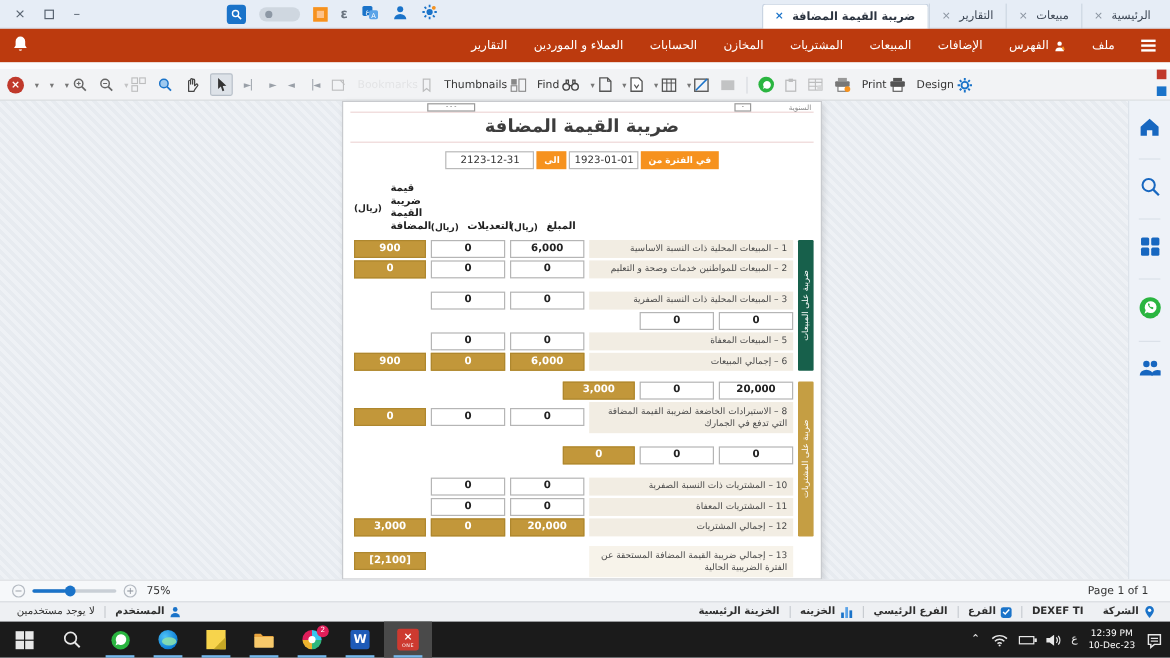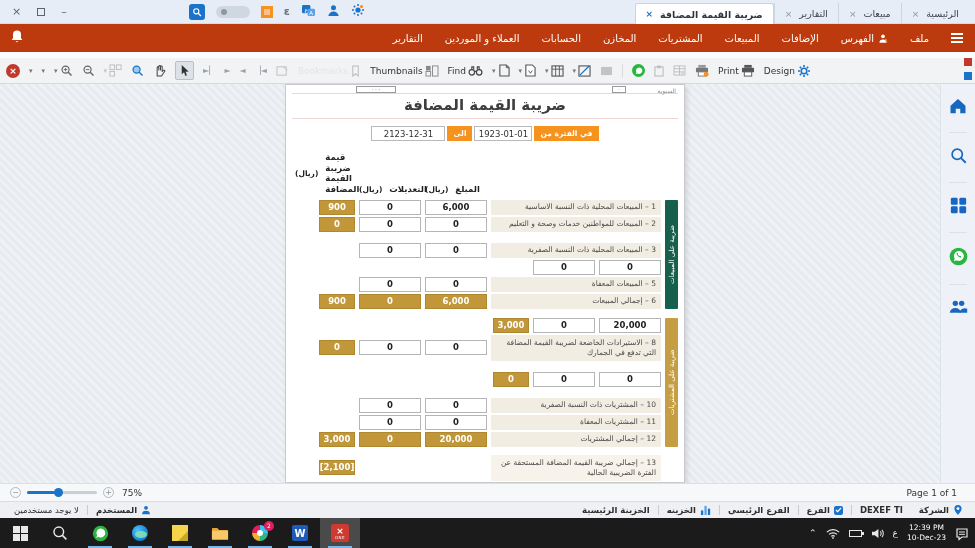--- a/index.html
+++ b/index.html
@@ -59,21 +59,21 @@
   .hcell.a,.hcell.j{width:62px}.hcell.v{width:60px}
   .hunit{font-size:7.5px}
   .sect{display:flex;direction:rtl;gap:4px;margin-top:2px}
   .rows{display:flex;flex-direction:column;gap:2px;flex:1}
   .band{width:13px;border-radius:1px;display:flex;align-items:center;justify-content:center;color:#fff;font-size:7px;writing-mode:vertical-rl;transform:rotate(180deg);letter-spacing:.5px}
   .band.green{background:#17604b}.band.goldb{background:#c59e43}
   .trow{display:flex;direction:rtl;gap:4px;align-items:center}
   .lbl{width:170px;background:#f2ede3;color:#4a4a4a;font-size:7.5px;padding:2px 5px;display:flex;align-items:center;min-height:15px;line-height:1.3;text-align:right}
   .lbl.tall{min-height:26px}
   .cell{height:15px;line-height:13px;text-align:center;font-size:8.5px;font-weight:bold;display:flex;align-items:center;justify-content:center}
-  .cell.a,.cell.j{width:62px}.cell.v{width:36px}
+  .cell.a,.cell.j{width:62px}.cell.v{width:60px}
   .w{background:#fff;border:1px solid #b5b5b5;color:#222}
   .g{background:#c2973a;border:1px solid #ae872e;color:#fff}
   .blank{visibility:hidden}
   .rowgap{height:7px}
   .total13{margin-top:8px}
   
   .zoombar{position:absolute;top:483px;left:0;width:975px;height:18px;background:#f6f8fa;border-top:1px solid #dcdfe3;display:flex;align-items:center;padding:0 10px}
   .zctl{display:flex;align-items:center;gap:6px}
   .zcirc{width:11px;height:11px;border-radius:50%;border:1px solid #b4bac2;color:#8b919a;font-size:8px;line-height:9px;text-align:center}
   .ztrack{width:70px;height:3px;background:#c9cfd6;border-radius:2px;position:relative}

